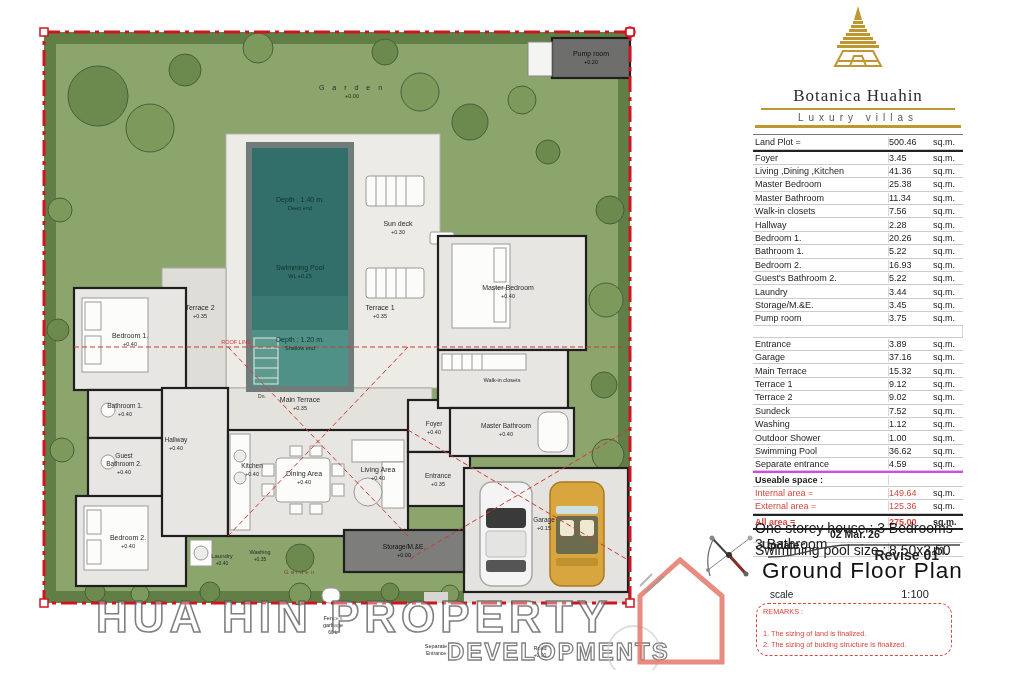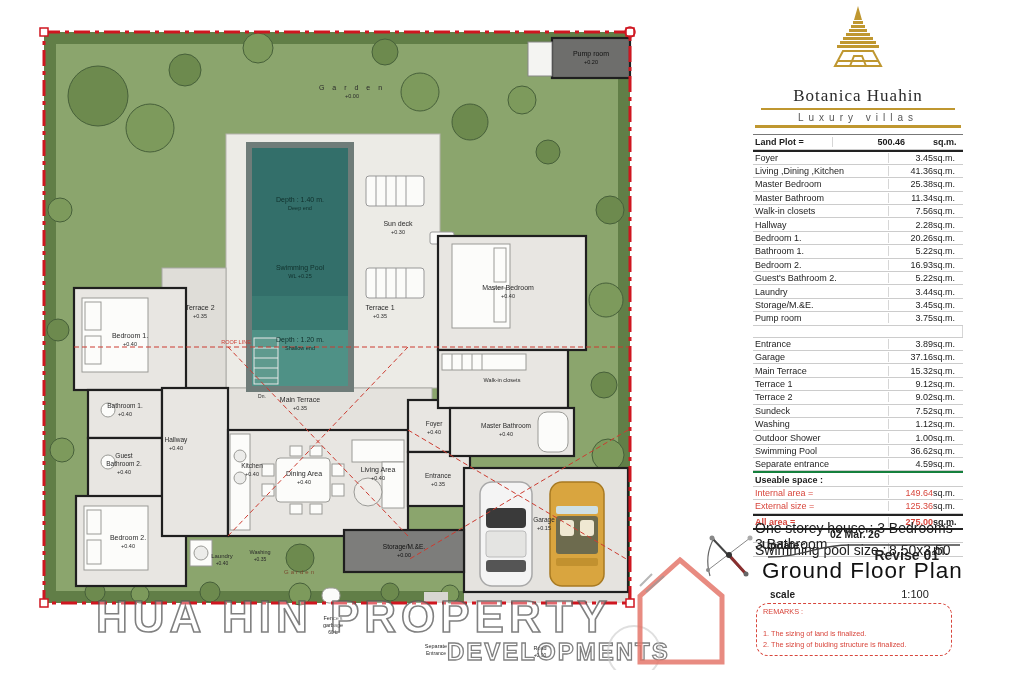--- a/index.html
+++ b/index.html
@@ -11,42 +11,42 @@
   .panel{position:absolute;left:753px;top:6px;width:210px;}
   .logo{ text-align:center;}
   .brand{font-family:"Liberation Serif",serif;font-size:17px;letter-spacing:1px;color:#2b2b2b;margin-top:14px;}
   .brand-rule{height:2px;background:#bf9730;margin:2px 8px 1px 8px;}
   .tagline{font-size:10px;letter-spacing:5px;color:#555;padding:1px 0 2px 0;}
   .tag-bar{height:3px;background:#bf9730;margin:0 2px;}
 
   .tbl{margin-top:6px;font-size:9px;color:#1c1c1c;}
   .t-row{display:flex;align-items:center;height:12.4px;border-bottom:1px solid #cccccc;}
   .t-name{flex:1;border-right:1px solid #d6d6d6;padding-left:2px;white-space:nowrap;overflow:hidden;}
-  .t-val{width:44px;text-align:right;}
+  .t-val{width:44px;}
   .t-unit{width:30px;text-align:left;}
   .summary{border-top:1.5px solid #777;}
-  .summary .t-row{height:13.5px;font-weight:bold;gap:28px;}
+  .summary .t-row{height:13.5px;font-weight:normal;}
   .gold{color:#c79a2e;}
   .sec1{border-top:2px solid #222;}
   .t-gap{height:11px;border-bottom:1px solid #cccccc;display:flex;}
   .t-gap span{flex:1;border-right:1px solid #d6d6d6;}
-  .useable{border-top:2px solid #15803d;}
+  .useable{border-top:2px solid #d946ef;}
   .useable .t-row.head .t-name{font-weight:bold;}
   .red{color:#d8463c;}
   .all-row{border-top:2px solid #222;border-bottom:2px solid #222 !important;font-weight:bold;}
   .info .t-row{font-size:14px;}
   .info .one-cell{flex:1;padding-left:2px;border-right:none;}
 
   
   .tb-update-label{position:absolute;left:762px;top:539px;font-size:11px;font-weight:bold;color:#222;}
   .tb-date{position:absolute;left:830px;top:528px;width:130px;font-size:10.5px;font-weight:bold;}
   .tb-revise{position:absolute;left:824px;top:547px;width:115px;text-align:right;font-size:14px;font-weight:bold;}
   .tb-line{position:absolute;left:760px;top:541px;}
   .tb-title{position:absolute;left:762px;top:558px;width:210px;font-size:22.5px;letter-spacing:1px;color:#111;}
-  .tb-scale-label{position:absolute;left:770px;top:589px;font-size:10px;font-weight:bold;color:#222;}
+  .tb-scale-label{position:absolute;left:770px;top:589px;font-size:10px;font-weight:normal;color:#222;}
   .tb-scale-val{position:absolute;left:885px;top:588px;width:60px;text-align:center;font-size:11px;color:#222;}
   .remarks{position:absolute;left:756px;top:603px;width:182px;border:1.6px dashed #d8463c;border-radius:12px;
            padding:3px 6px 4px 6px;color:#d8463c;font-size:7.3px;line-height:1.5;}
   .remarks .r-title{margin-bottom:11px;}
 
   
   .wm1{position:absolute;left:96px;top:592px;width:560px;font-size:44px;font-weight:bold;letter-spacing:5px;
        color:rgba(255,255,255,0.35);-webkit-text-stroke:1.6px rgba(85,85,85,0.75);white-space:nowrap;}
   .wm2{position:absolute;left:447px;top:638px;font-size:24px;font-weight:bold;letter-spacing:2px;
        color:rgba(255,255,255,0.35);-webkit-text-stroke:1.3px rgba(85,85,85,0.75);white-space:nowrap;}
@@ -473,21 +473,21 @@
           <span class="t-name">Useable space :</span>
           <span class="t-val"></span>
             <span class="t-unit"></span>
         </div>
         <div class="t-row">
           <span class="t-name red">Internal area =</span>
           <span class="t-val red">149.64</span>
           <span class="t-unit">sq.m.</span>
         </div>
         <div class="t-row">
-          <span class="t-name red">External size =</span>
+          <span class="t-name red">External area =</span>
           <span class="t-val red">125.36</span>
           <span class="t-unit">sq.m.</span>
         </div>
         <div class="t-row all-row">
           <span class="t-name red">All area =</span>
           <span class="t-val red">275.00</span>
           <span class="t-unit">sq.m.</span>
         </div>
       </div>
 

